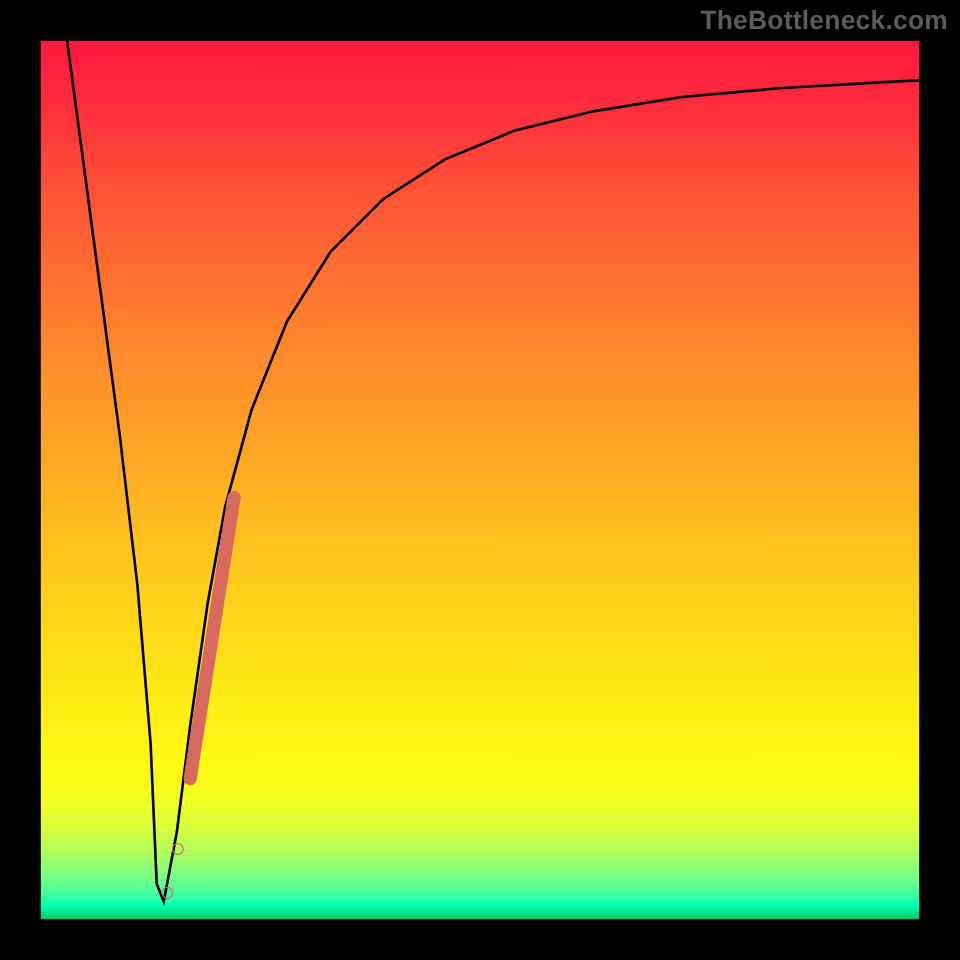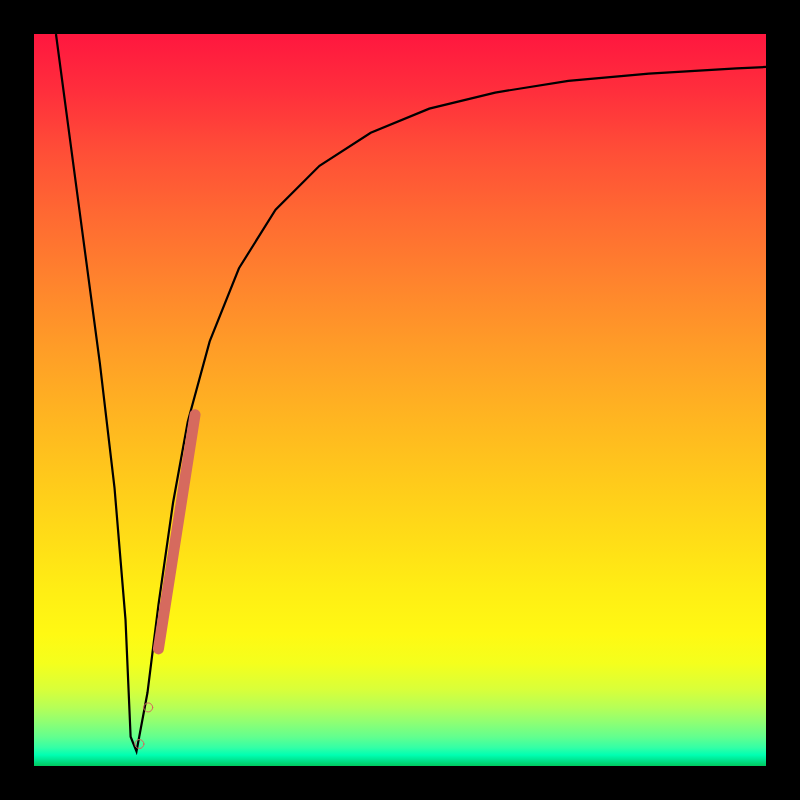--- a/index.html
+++ b/index.html
@@ -77,20 +77,21 @@
   .marker {
     fill: none;
     stroke: #d66a5e;
     stroke-linecap: round;
   }
 </style>
 </head>
 <body>
 
 <div class="frame">
+  <div class="watermark">TheBottleneck.com</div>
 
   <div class="plot">
     <div class="gradient"></div>
     <svg class="curve" viewBox="0 0 732 732" preserveAspectRatio="none">
       <path class="curve-path" d="M21.96 0.00 L36.60 109.80 L51.24 219.60 L65.88 329.40 L80.52 453.84 L91.50 585.60 L96.62 702.72 L102.48 717.36 L113.46 658.80 L124.44 570.96 L139.08 468.48 L153.72 387.96 L175.68 307.44 L204.96 234.24 L241.56 175.68 L285.48 131.76 L336.72 98.82 L395.28 74.66 L461.16 58.56 L534.36 46.85 L614.88 39.53 L702.72 34.40 L732.00 32.94"></path>
       <line class="marker" x1="124.44000000000001" y1="614.88" x2="161.04" y2="380.64" stroke-width="11"></line>
       <circle class="marker" cx="105.40800000000002" cy="710.04" r="4.5" fill="#d66a5e" stroke="none"></circle>
       <circle class="marker" cx="114.192" cy="673.44" r="4.5" fill="#d66a5e" stroke="none"></circle>
     </svg>
   </div>

